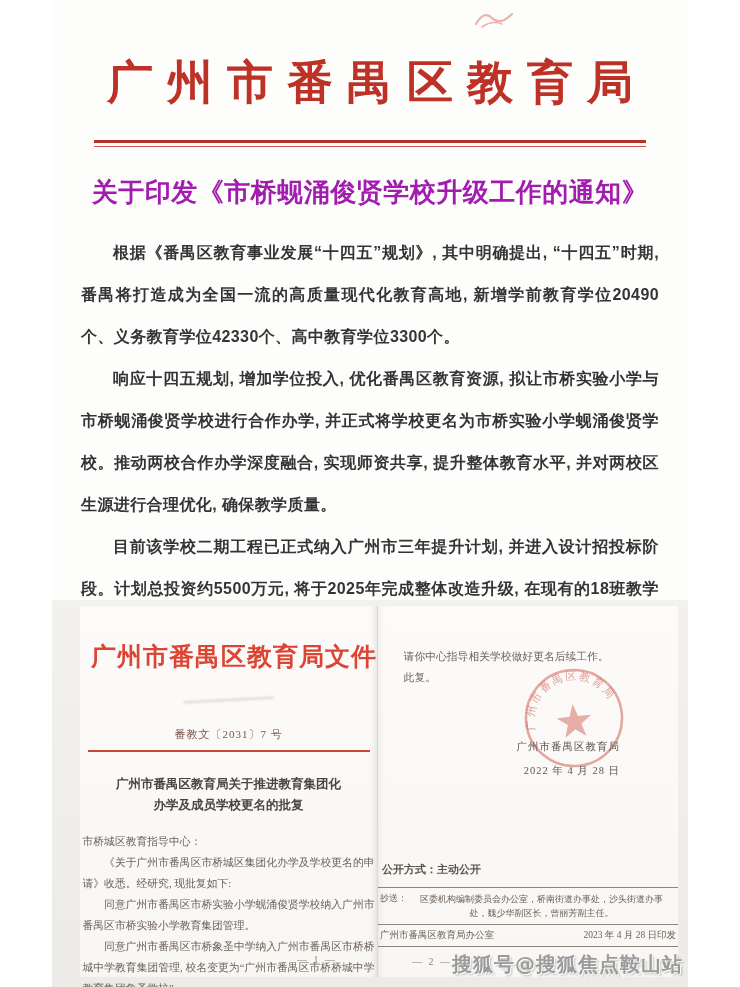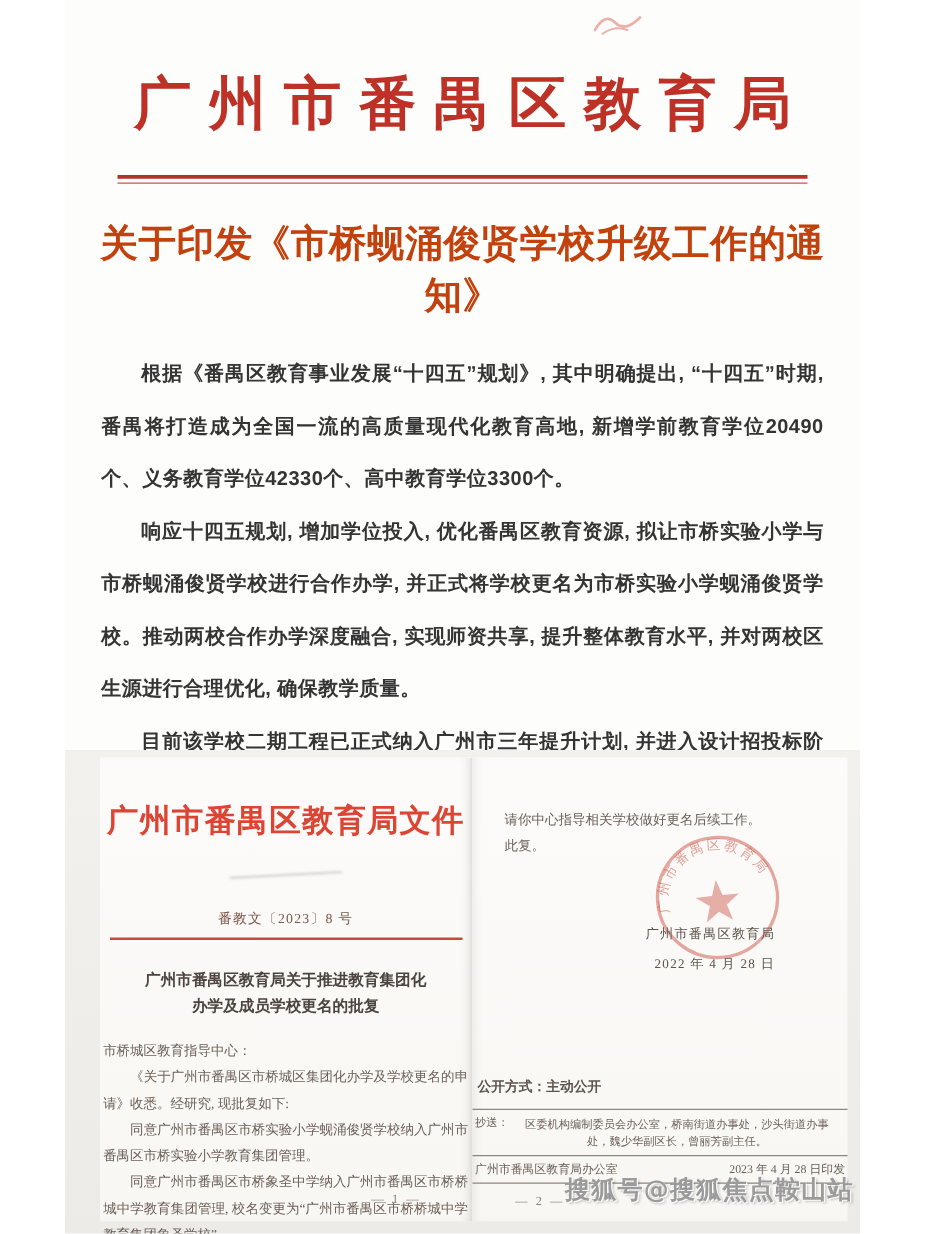--- a/index.html
+++ b/index.html
@@ -20,23 +20,23 @@
     color:#bd3126;
     letter-spacing:14px;
     text-indent:14px;
     font-family:"Liberation Serif","DejaVu Serif",serif;
   }
   .rule-double{width:552px;margin:26px auto 0 auto;}
   .rule-thick{height:3px;background:#b23327;}
   .rule-thin{height:1px;background:#c8574a;margin-top:3px;}
   .notice-title{
     margin:28px 0 0 0;
-    font-size:30px;
-    font-weight:bold;
-    color:#c2410c;
+    font-size:26px;
+    font-weight:bold;
+    color:#a21caf;
     letter-spacing:0.5px;
     font-family:"Liberation Sans","DejaVu Sans",sans-serif;
   }
   .notice-body{
     width:578px;
     margin:22px auto 0 auto;
     font-family:"Liberation Sans","DejaVu Sans",sans-serif;
     font-size:16px;
     font-weight:600;
     color:#343434;
@@ -62,21 +62,21 @@
     position:relative;
     flex:1;
     background:linear-gradient(180deg,#fcfbf9,#f8f7f4);
     box-sizing:border-box;
     font-family:"Liberation Serif","DejaVu Serif",serif;
   }
   .subpage.left{border-right:1px solid #dddad4;box-shadow:inset -6px 0 10px -8px rgba(0,0,0,.25);}
   .subpage.right{box-shadow:inset 6px 0 10px -8px rgba(0,0,0,.15);}
   .doc-red-header{
     margin:34px 0 0 0;
-    text-align:center;
+    text-align:right;
     font-size:25px;
     font-weight:bold;
     color:#dc4434;
     letter-spacing:1px;
   }
   .faint-artifact{
     width:90px;height:10px;margin:26px auto -14px auto;
     border-top:2px solid rgba(150,150,150,.35);
     transform:rotate(-3deg);filter:blur(1px);
   }
@@ -127,21 +127,21 @@
   .cc-row{display:flex;border-top:1.5px solid #8d867e;border-bottom:1px solid #8d867e;padding:4px 2px;text-align:center;}
   .cc-label{flex:none;}
   .cc-lines{flex:1;line-height:14px;}
   .issue-row{
     display:flex;justify-content:space-between;
     border-bottom:1.5px solid #8d867e;
     padding:4px 2px;font-size:9.5px;
   }
   
   .watermark{
-    position:absolute;right:5px;bottom:22px;
+    position:absolute;right:5px;bottom:9px;
     font-family:"DejaVu Sans","Liberation Sans",sans-serif;
     font-size:20px;font-weight:bold;
     color:#9b9b9b;
     text-shadow:1px 1px 0 rgba(255,255,255,.95),2px 2px 2px rgba(0,0,0,.22);
     letter-spacing:1px;
   }
 </style>
 </head>
 <body>
 
@@ -165,21 +165,21 @@
     <p>根据《番禺区教育事业发展“十四五”规划》, 其中明确提出, “十四五”时期, 番禺将打造成为全国一流的高质量现代化教育高地, 新增学前教育学位20490个、义务教育学位42330个、高中教育学位3300个。</p>
     <p>响应十四五规划, 增加学位投入, 优化番禺区教育资源, 拟让市桥实验小学与市桥蚬涌俊贤学校进行合作办学, 并正式将学校更名为市桥实验小学蚬涌俊贤学校。推动两校合作办学深度融合, 实现师资共享, 提升整体教育水平, 并对两校区生源进行合理优化, 确保教学质量。</p>
     <p>目前该学校二期工程已正式纳入广州市三年提升计划, 并进入设计招投标阶段。计划总投资约5500万元, 将于2025年完成整体改造升级, 在现有的18班教学规模上, 扩编至36班, 向市一级学校标准管理办学看齐。</p>
   </div>
 
   <div class="attachments">
 
     <div class="subpage left">
       <h3 class="doc-red-header">广州市番禺区教育局文件</h3>
       <div class="faint-artifact"></div>
-      <div class="doc-number">番教文〔2023〕8 号</div>
+      <div class="doc-number">番教文〔2031〕7 号</div>
       <div class="doc-red-rule"></div>
       <div class="batch-title">
         <div>广州市番禺区教育局关于推进教育集团化</div>
         <div>办学及成员学校更名的批复</div>
       </div>
       <div class="small-body">
         <p class="no-indent">市桥城区教育指导中心：</p>
         <p>《关于广州市番禺区市桥城区集团化办学及学校更名的申请》收悉。经研究, 现批复如下:</p>
         <p>同意广州市番禺区市桥实验小学蚬涌俊贤学校纳入广州市番禺区市桥实验小学教育集团管理。</p>
         <p>同意广州市番禺区市桥象圣中学纳入广州市番禺区市桥桥城中学教育集团管理, 校名变更为“广州市番禺区市桥桥城中学教育集团象圣学校”。</p>

